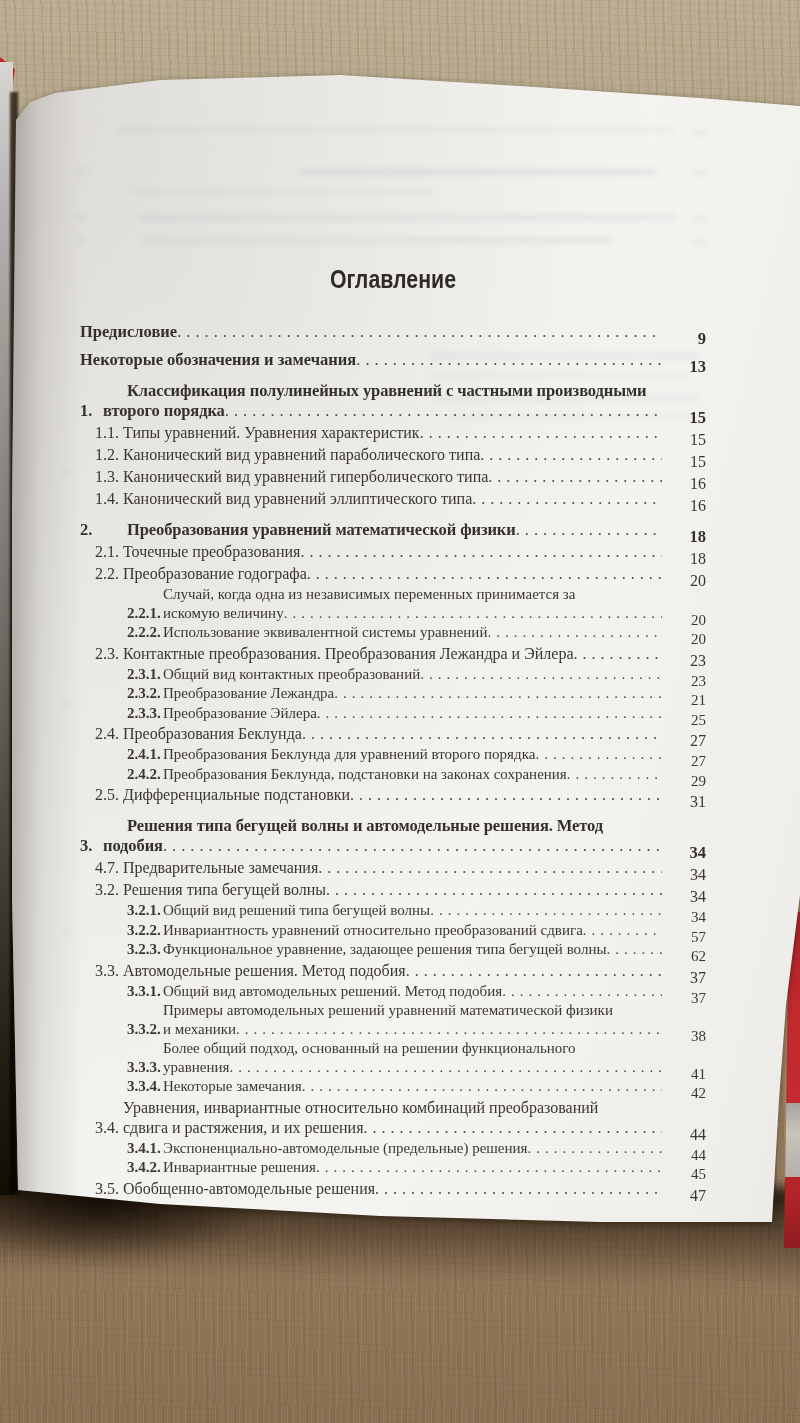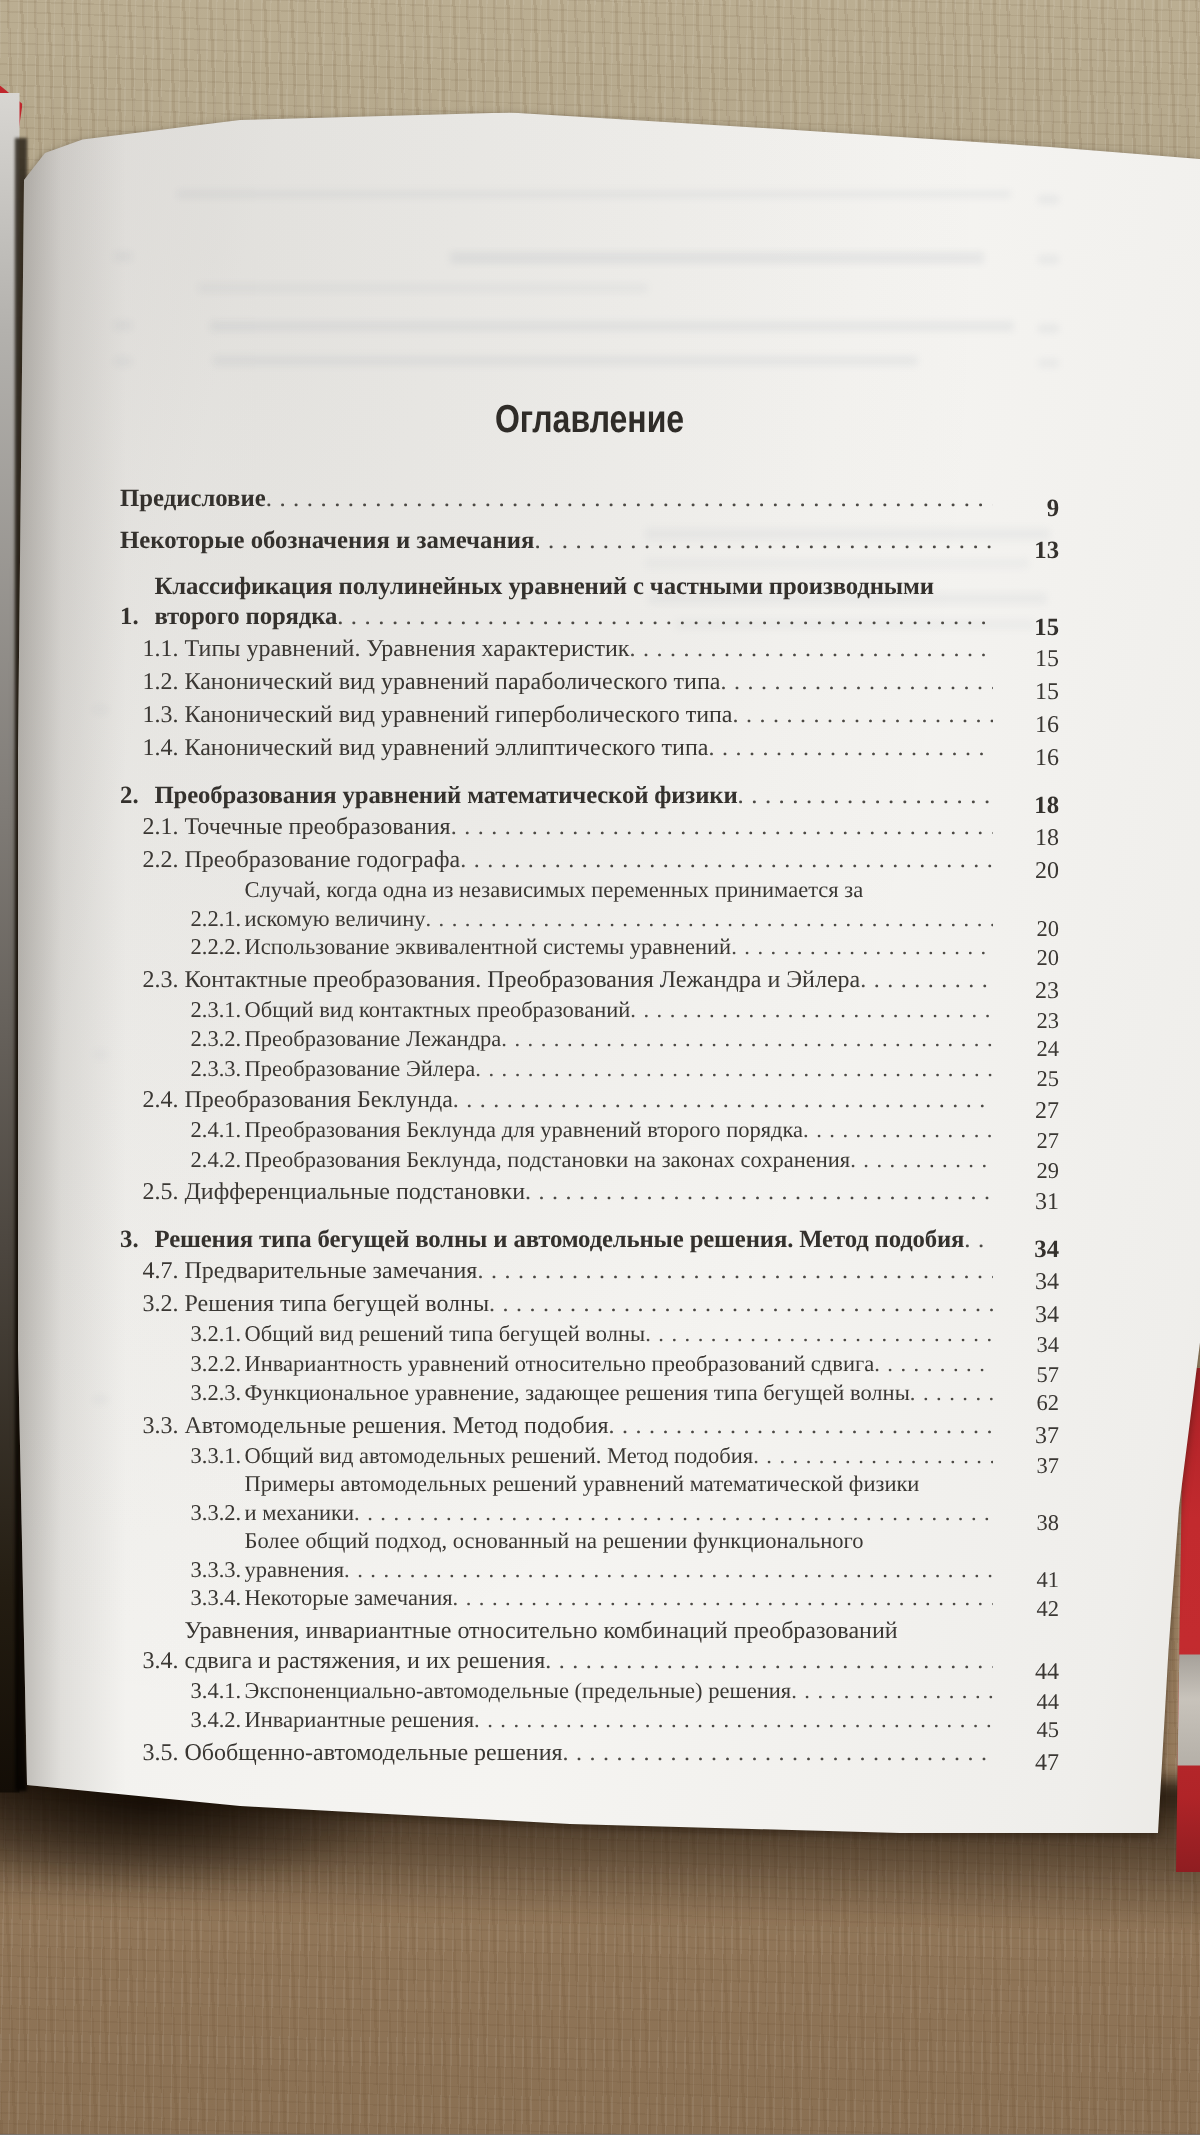--- a/index.html
+++ b/index.html
@@ -60,26 +60,26 @@
     text-align:center;margin:0 0 29px 0;transform:scaleX(.82);}
   .e{display:flex;align-items:flex-end;}
   .num{flex:none;}
   .txt{flex:1 1 auto;overflow:hidden;min-width:0;}
   .t{white-space:pre-wrap;}
   .dots{display:inline-block;width:0;white-space:nowrap;overflow:visible;
         letter-spacing:5px;color:#4c4944;font-weight:400;}
   .pg{flex:none;width:44px;text-align:right;transform:translateY(7px);}
   .lvl-top{font-size:16.5px;line-height:20px;margin-top:8px;font-weight:700;color:#34312d;}
   .lvl-ch {font-size:16.5px;line-height:20px;margin-top:11px;font-weight:700;color:#34312d;}
-  .lvl-ch .t{letter-spacing:-.1px;}
+  .lvl-ch .t{letter-spacing:-.1px;margin-left:24px;}
   .lvl-ch .num{width:23px;}
   .lvl-sub{font-size:16px;line-height:20px;margin-top:2px;padding-left:15px;}
   .lvl-sub .num{width:28px;}
   .lvl-subsub{font-size:15px;line-height:18.5px;margin-top:1px;padding-left:47px;}
-  .lvl-subsub .num{width:36px;}
+  .lvl-subsub .num{width:36px;font-weight:bold;}
   #toc .e:first-child{margin-top:0;}
 </style>
 </head>
 <body>
 
 <div class="photo">
   <div class="wood"></div>
 
   <div class="page-shadow"></div>
   <div class="page-shadow-left"></div>
@@ -184,21 +184,21 @@
               <span class="pg">23</span>
             </div>
             <div class="e lvl-subsub">
               <span class="num">2.3.1.</span>
               <span class="txt"><span class="t">Общий вид контактных преобразований</span><span class="dots"> ..............................................................................................................</span></span>
               <span class="pg">23</span>
             </div>
             <div class="e lvl-subsub">
               <span class="num">2.3.2.</span>
               <span class="txt"><span class="t">Преобразование Лежандра</span><span class="dots"> ..............................................................................................................</span></span>
-              <span class="pg">24</span>
+              <span class="pg">21</span>
             </div>
             <div class="e lvl-subsub">
               <span class="num">2.3.3.</span>
               <span class="txt"><span class="t">Преобразование Эйлера</span><span class="dots"> ..............................................................................................................</span></span>
               <span class="pg">25</span>
             </div>
             <div class="e lvl-sub">
               <span class="num">2.4.</span>
               <span class="txt"><span class="t">Преобразования Беклунда</span><span class="dots"> ..............................................................................................................</span></span>
               <span class="pg">27</span>

